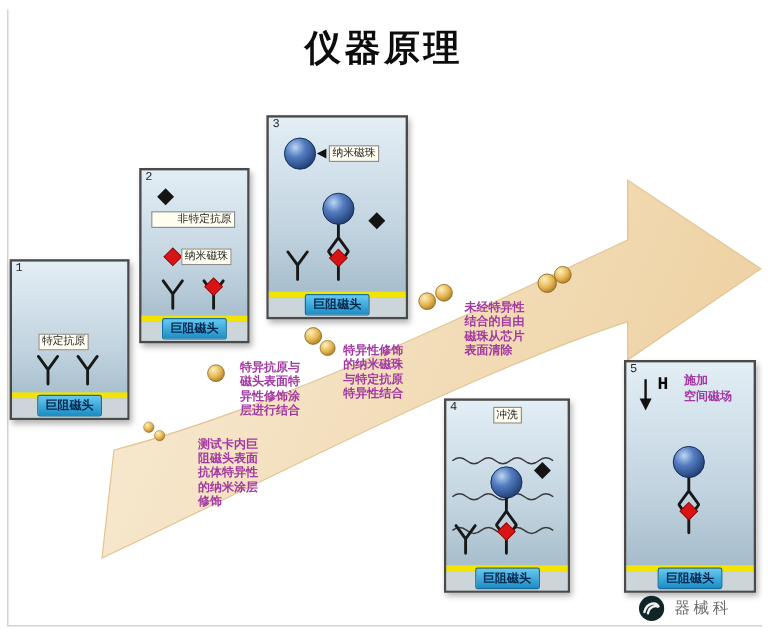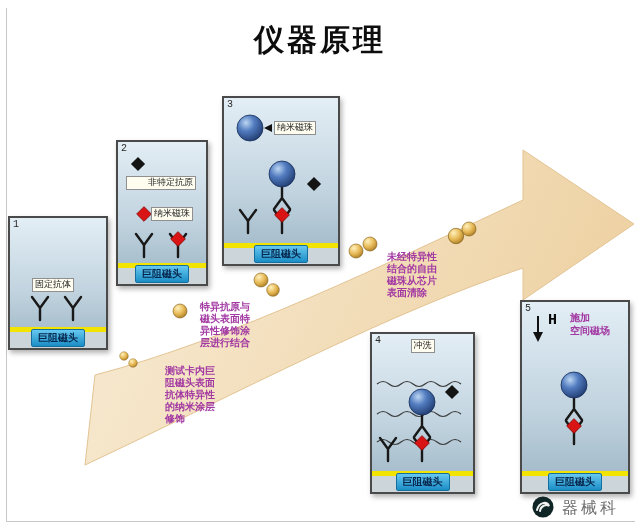--- a/index.html
+++ b/index.html
@@ -23,21 +23,21 @@
   .gmr{position:absolute;left:50%;top:-3px;transform:translateX(-50%);
        background:linear-gradient(180deg,#66c8f0,#1b8ec6);color:#06264d;font-size:10px;
        font-weight:bold;padding:1px 6px;border:1px solid #156f9e;border-radius:2px;white-space:nowrap;text-align:right;}
   .mini-label{position:absolute;background:#fffdf0;border:1px solid #8f8f8f;font-size:9px;
               color:#1c1c1c;padding:0 2px;line-height:1.35;white-space:nowrap;z-index:2;}
   .center-x{left:50%;transform:translateX(-50%);}
   .field-h{position:absolute;font-size:15px;font-weight:bold;color:#0a0a0a;z-index:2;}
   .field-note{position:absolute;color:#a238a2;font-size:10px;font-weight:bold;
               line-height:1.25;white-space:pre-line;z-index:2;}
   .brand{position:absolute;z-index:6;}
-  .brand-text{position:absolute;left:30px;top:2px;font-size:16px;color:#6e6e6e;letter-spacing:3px;}
+  .brand-text{position:absolute;left:30px;top:2px;font-size:13px;color:#6e6e6e;letter-spacing:3px;}
 </style>
 </head>
 <body>
 
 <div class="stage">
 
   <svg width="0" height="0" style="position:absolute" aria-hidden="true">
     <defs>
       <radialGradient id="sphereG" cx="0.35" cy="0.3" r="0.8">
         <stop offset="0" stop-color="#bcd6f2"></stop>
@@ -93,30 +93,31 @@
     <use href="#bead" transform="translate(261,280)"></use>
     <use href="#bead" transform="translate(273,290) scale(0.9)"></use>
     <use href="#bead" transform="translate(356,251)"></use>
     <use href="#bead" transform="translate(370,244)"></use>
     <use href="#bead" transform="translate(456,236) scale(1.1)"></use>
     <use href="#bead" transform="translate(469,229)"></use>
   </svg>
 
   <div class="anno" style="left:117px;top:366px;width:54px;margin-left:48px;">测试卡内巨阻磁头表面抗体特异性的纳米涂层修饰</div>
   <div class="anno" style="left:196px;top:302px;width:54px;text-align:right;">特异抗原与磁头表面特异性修饰涂层进行结合</div>
+  <div class="anno" style="left:286px;top:288px;width:58px;">特异性修饰的纳米磁珠与特定抗原特异性结合</div>
   <div class="anno" style="left:387px;top:252px;width:58px;">未经特异性结合的自由磁珠从芯片表面清除</div>
 
   <div class="panel" style="left:8px;top:216px;width:96px;height:130px;">
     <div class="panel-body">
       <div class="panel-num">1</div>
       <svg width="92" height="105">
         <use href="#ab" transform="translate(30,102)"></use>
         <use href="#ab" transform="translate(63,102)"></use>
       </svg>
-      <div class="mini-label" style="left:22px;top:60px;">固定抗体</div>
+      <div class="mini-label" style="left:22px;top:60px;">特定抗原</div>
     </div>
     <div class="strip-yellow"></div>
     <div class="panel-foot">
       <div class="gmr">巨阻磁头</div>
     </div>
   </div>
 
   <div class="panel" style="left:116px;top:140px;width:88px;height:142px;">
     <div class="panel-body">
       <div class="panel-num">2</div>

